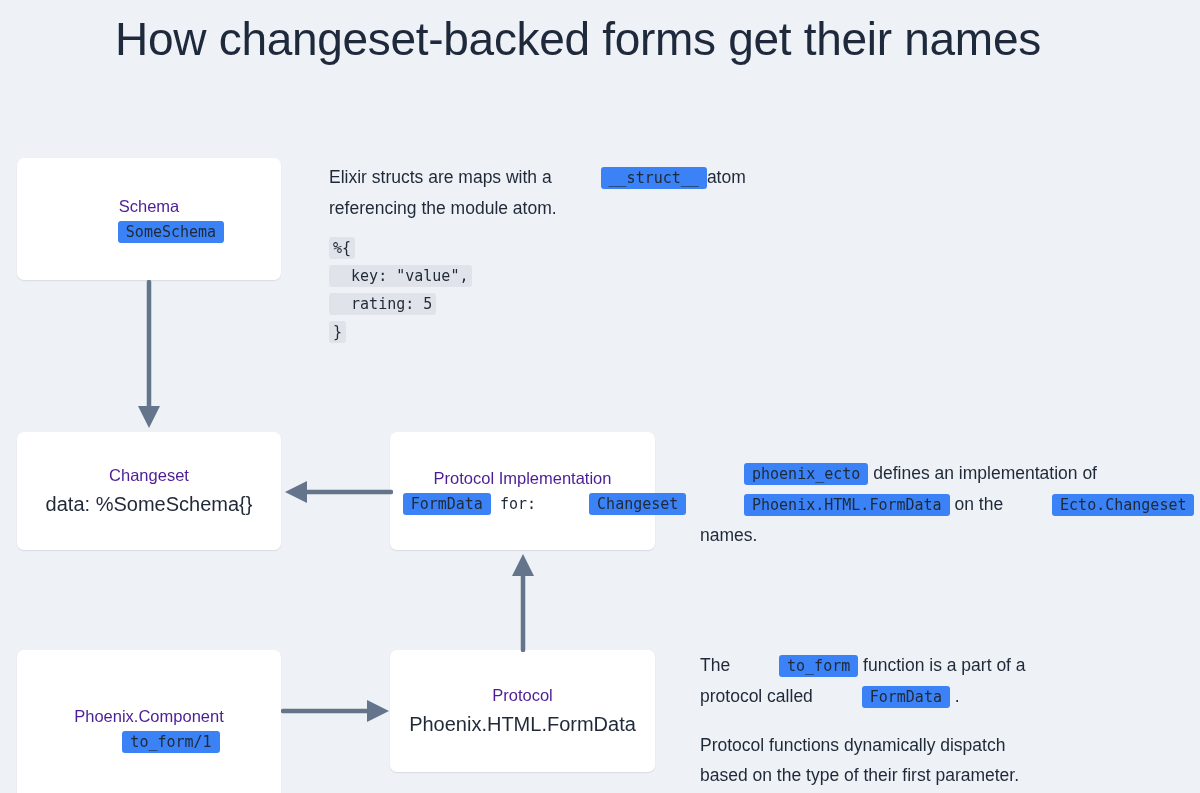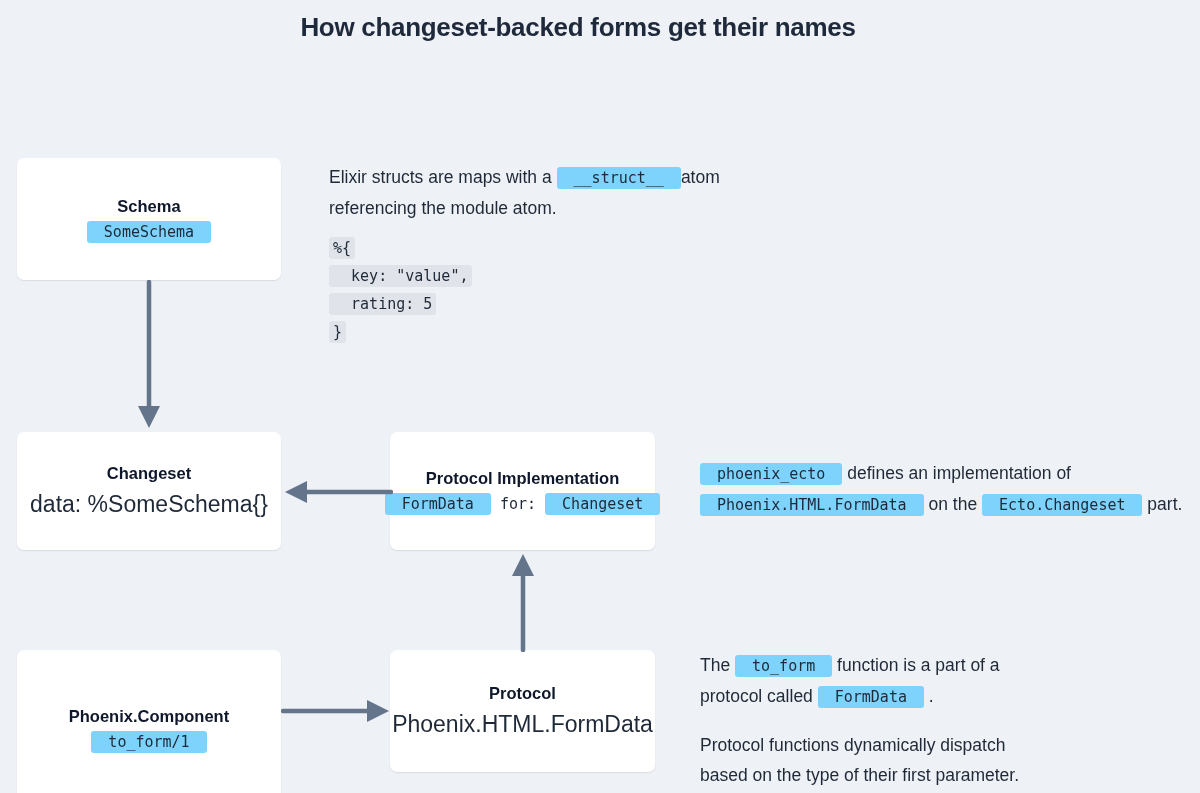--- a/index.html
+++ b/index.html
@@ -21,69 +21,70 @@
     height: 793px;
   }
 
   
   .page-title {
     position: absolute;
     left: 0;
     top: 12px;
     width: 1156px;
     text-align: center;
-    font-size: 26px;
-    font-weight: 700;
+    font-size: 46px;
+    font-weight: 400;
     letter-spacing: -0.3px;
     color: #1e293b;
   }
 
   
   .node {
     position: absolute;
     background: #ffffff;
     border-radius: 7px;
     box-shadow: 0 1px 2px rgba(15, 23, 42, 0.06),
                 0 1px 1px rgba(15, 23, 42, 0.04);
     display: flex;
     flex-direction: column;
     align-items: center;
     justify-content: center;
     box-sizing: border-box;
     padding: 8px 10px;
   }
   .node-title {
     font-size: 16.5px;
-    font-weight: bold;
-    color: #0f172a;
+    font-weight: normal;
+    color: #4c1d95;
     line-height: 1.35;
     text-align: center;
   }
   .node-sub {
-    font-size: 23px;
+    font-size: 20px;
     color: #1f2937;
     line-height: 1.4;
     text-align: center;
     margin-top: 4px;
     white-space: nowrap;
   }
   .node-sub.mono-row {
     font-family: "DejaVu Sans Mono", monospace;
     font-size: 15px;
   }
 
   
   code, .code {
     font-family: "DejaVu Sans Mono", monospace;
-    background: #7dd3fc;
+    background: #3b82f6;
     color: #1f2937;
     border-radius: 3px;
-    padding: 2px 17px;
+    padding: 2px 8px;
     font-size: 15px;
     white-space: pre;
+    margin-left: 44px;
   }
 
   
   .arrow {
     position: absolute;
   }
 
   
   .note {
     position: absolute;
@@ -176,21 +177,21 @@
 
   <div class="codeblock" style="left:329px; top:234px; width:400px;">
     <span class="line"><span>%{</span></span>
     <span class="line"><span>  key: "value",</span></span>
     <span class="line"><span>  rating: 5</span></span>
     <span class="line"><span>}</span></span>
   </div>
 
   <div class="note" style="left:700px; top:458px; width:495px;">
     <code>phoenix_ecto</code><span> defines an implementation of</span><br>
-    <code>Phoenix.HTML.FormData</code><span> on the </span><code>Ecto.Changeset</code><span> part.</span>
+    <code>Phoenix.HTML.FormData</code><span> on the </span><code>Ecto.Changeset</code><span> names.</span>
   </div>
 
   <div class="note" style="left:700px; top:730px; width:420px;">
     <span>Protocol functions dynamically dispatch</span><br>
     <span>based on the type of their first parameter.</span>
   </div>
 
   <div class="note" style="left:700px; top:650px; width:420px;">
     <span>The </span><code>to_form</code><span> function is a part of a</span><br>
     <span>protocol called </span><code>FormData</code><span> .</span>

